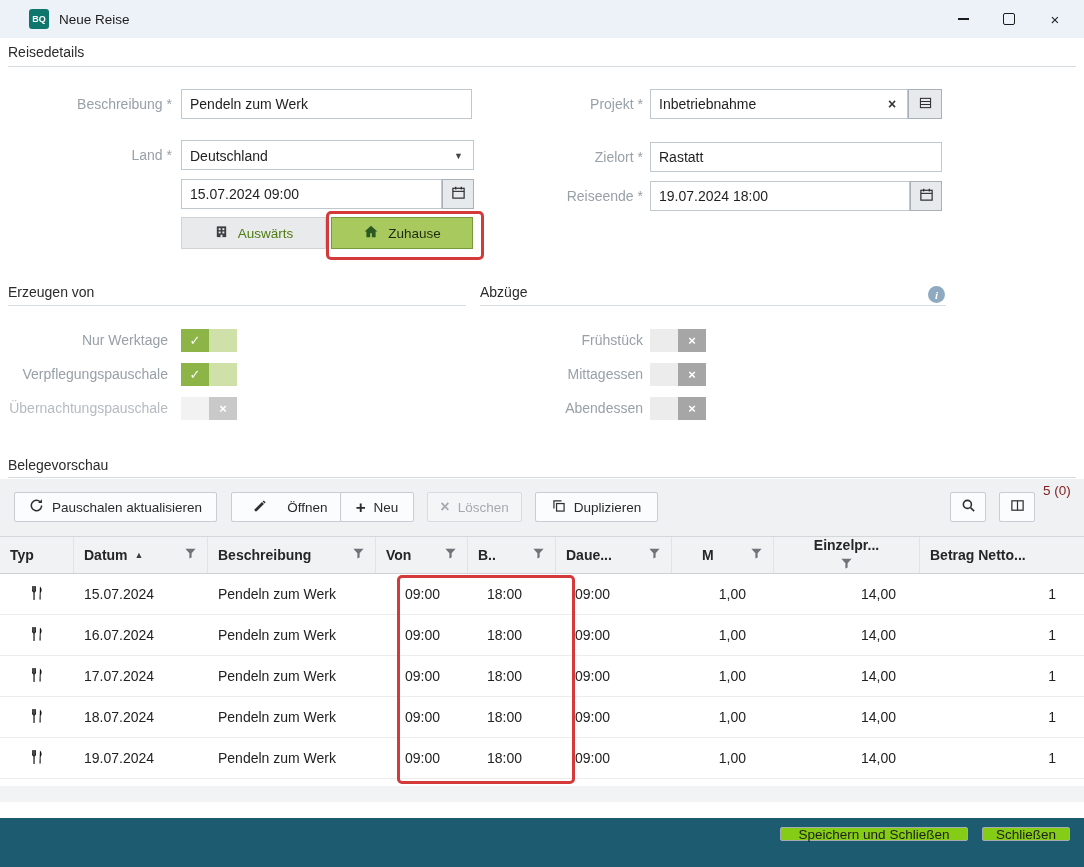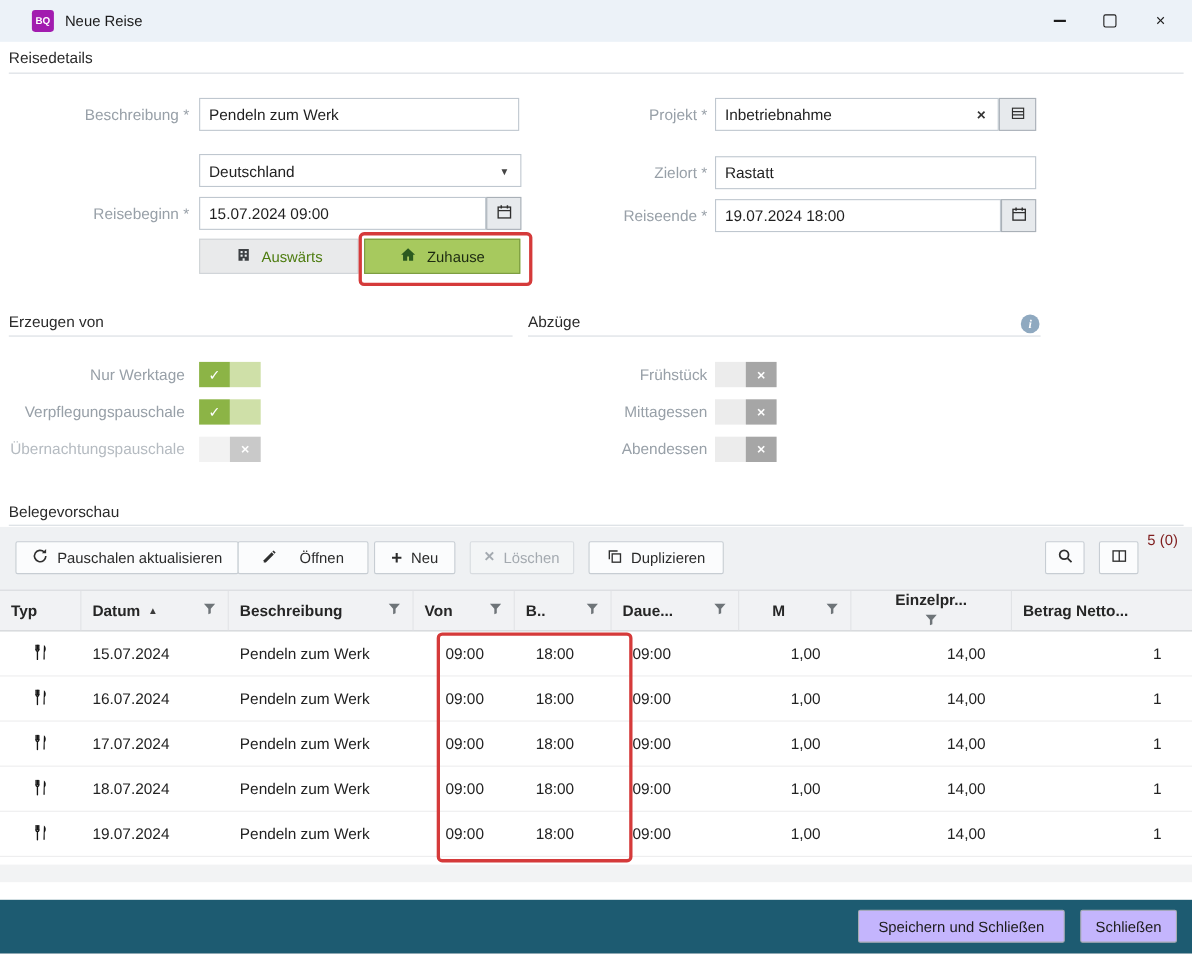--- a/index.html
+++ b/index.html
@@ -2,21 +2,21 @@
 <html><head>
 <meta charset="utf-8">
 <style>
   html,body{margin:0;padding:0;background:#cfd4d9;}
   .window{position:relative;width:1084px;height:867px;background:#ffffff;
     font-family:"Liberation Sans","DejaVu Sans",sans-serif;font-size:14px;color:#222;
     outline:1px solid #9aa0a6;overflow:hidden;}
 
   
   .titlebar{position:absolute;left:0;top:0;width:100%;height:38px;background:#ecf2f8;display:flex;align-items:center;}
-  .app-icon{margin-left:29px;width:20px;height:20px;background:#a21caf;border-radius:3px;color:#fff;
+  .app-icon{margin-left:29px;width:20px;height:20px;background:#0f766e;border-radius:3px;color:#fff;
     font-size:9px;font-weight:bold;display:flex;align-items:center;justify-content:center;flex:0 0 auto;}
   .win-title{margin-left:10px;font-size:13.5px;color:#1c1c1c;}
   .win-controls{margin-left:auto;display:flex;height:100%;margin-right:6px;}
   .win-btn{width:46px;height:100%;display:flex;align-items:center;justify-content:center;font-size:15px;color:#1c1c1c;cursor:default;}
   .minimize-bar{width:11px;height:2px;background:#1c1c1c;}
   .max-box{width:10px;height:10px;border:1.3px solid #1c1c1c;border-radius:2px;}
 
   
   .section-label{position:absolute;font-size:14px;color:#2b2b2b;white-space:nowrap;}
   .hline{position:absolute;height:1px;background:#d7dce1;}
@@ -85,21 +85,21 @@
   .td.num5{text-align:right;padding-right:62px;}
   .td.num6{text-align:right;padding-right:28px;}
   .td.num7{text-align:right;padding-right:24px;}
   .td.num8{text-align:right;padding-right:6px;}
 
   
   .scroll-track{position:absolute;left:0;top:786px;width:1084px;height:16px;background:#f2f3f4;}
 
   
   .bottombar{position:absolute;left:0;top:818px;width:100%;height:49px;background:#1d5b71;}
-  .fbtn{position:absolute;top:827px;height:30px;background:#c4b5fd;border:1px solid #a6abb1;border-radius:2px;
+  .fbtn{position:absolute;top:827px;height:14px;background:#84cc16;border:1px solid #a6abb1;border-radius:2px;
     box-sizing:border-box;display:flex;align-items:center;justify-content:center;font-size:13.5px;color:#1d1d1d;}
 </style>
 </head>
 <body>
 
 <div class="window">
 
   <div class="titlebar">
     <div class="app-icon">BQ</div>
     <div class="win-title">Neue Reise</div>
@@ -127,29 +127,29 @@
   <span class="clear-x" style="left:888px;top:89px;">×</span>
   <div class="side-btn" style="left:908px;top:89px;width:34px;">
     <span>
       <svg width="15" height="14" viewBox="0 0 16 16" fill="none" stroke="#2f2f2f" stroke-width="1.2">
           <rect x="2.2" y="2.7" width="11.6" height="10.6"></rect>
           <path d="M2.2 6.2h11.6M2.2 9.7h11.6"></path>
         </svg>
     </span>
   </div>
 
+  <div class="lbl" style="left:0;top:140px;width:172px;">Land *</div>
   <div class="selectbox" style="left:181px;top:140px;width:293px;">
     <span>Deutschland</span>
     <span class="caret">▼</span>
   </div>
 
   <div class="lbl" style="left:470px;top:142px;width:173px;">Zielort *</div>
   <input class="inp" style="left: 650px; top: 142px; width: 292px;" value="Rastatt">
 
-  <div class="lbl" style="left:0;top:179px;width:172px;">Reisebeginn *</div>
   <input class="inp" style="left: 181px; top: 179px; width: 261px;" value="15.07.2024 09:00">
   <div class="side-btn" style="left:442px;top:179px;">
     <span>
       <svg width="15" height="15" viewBox="0 0 16 16">
           <rect x="2" y="3.5" width="12" height="10.5" fill="none" stroke="#2f2f2f" stroke-width="1.3"></rect>
           <path d="M2 6.8h12" stroke="#2f2f2f" stroke-width="1.2"></path>
           <path d="M5 1.8v3M11 1.8v3" stroke="#2f2f2f" stroke-width="1.4"></path>
         </svg>
     </span>
   </div>
@@ -241,21 +241,21 @@
   <div class="btn" style="left:14px;width:203px;">
     <span>
       <svg width="15" height="15" viewBox="0 0 16 16">
           <path d="M13.5 8a5.5 5.5 0 1 1-1.6-3.9" fill="none" stroke="#2f2f2f" stroke-width="1.6"></path>
           <path d="M13.8 1.2v4.2h-4.2z" fill="#2f2f2f"></path>
         </svg>
     </span>
     <span>Pauschalen aktualisieren</span>
   </div>
 
-  <div class="btn" style="left:216px;width:119px;gap:20px;">
+  <div class="btn" style="left:231px;width:119px;gap:20px;">
     <span>
       <svg width="14" height="14" viewBox="0 0 16 16">
           <path d="M2 11.8 10.3 3.5l2.2 2.2L4.2 14H2z" fill="#2f2f2f"></path>
           <path d="M11 2.8 12.2 1.6l2.2 2.2-1.2 1.2z" fill="#2f2f2f"></path>
         </svg>
     </span>
     <span>Öffnen</span>
   </div>
 
   <div class="btn" style="left:340px;width:74px;">

